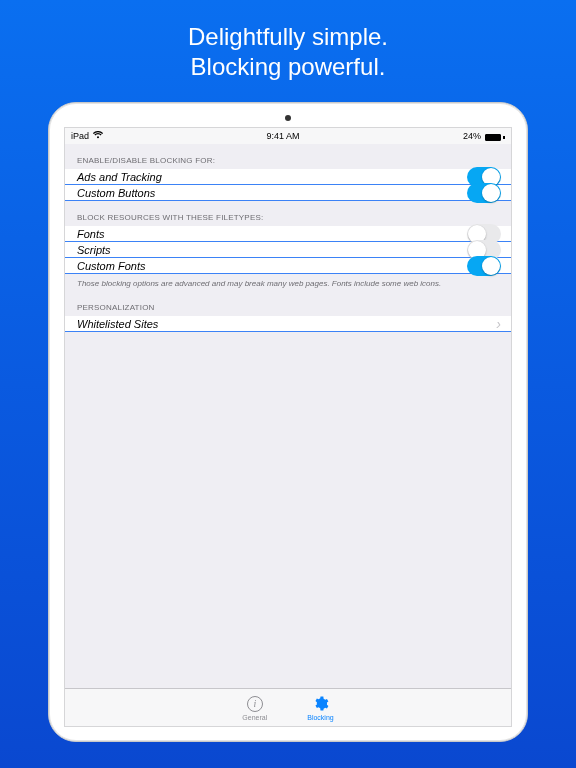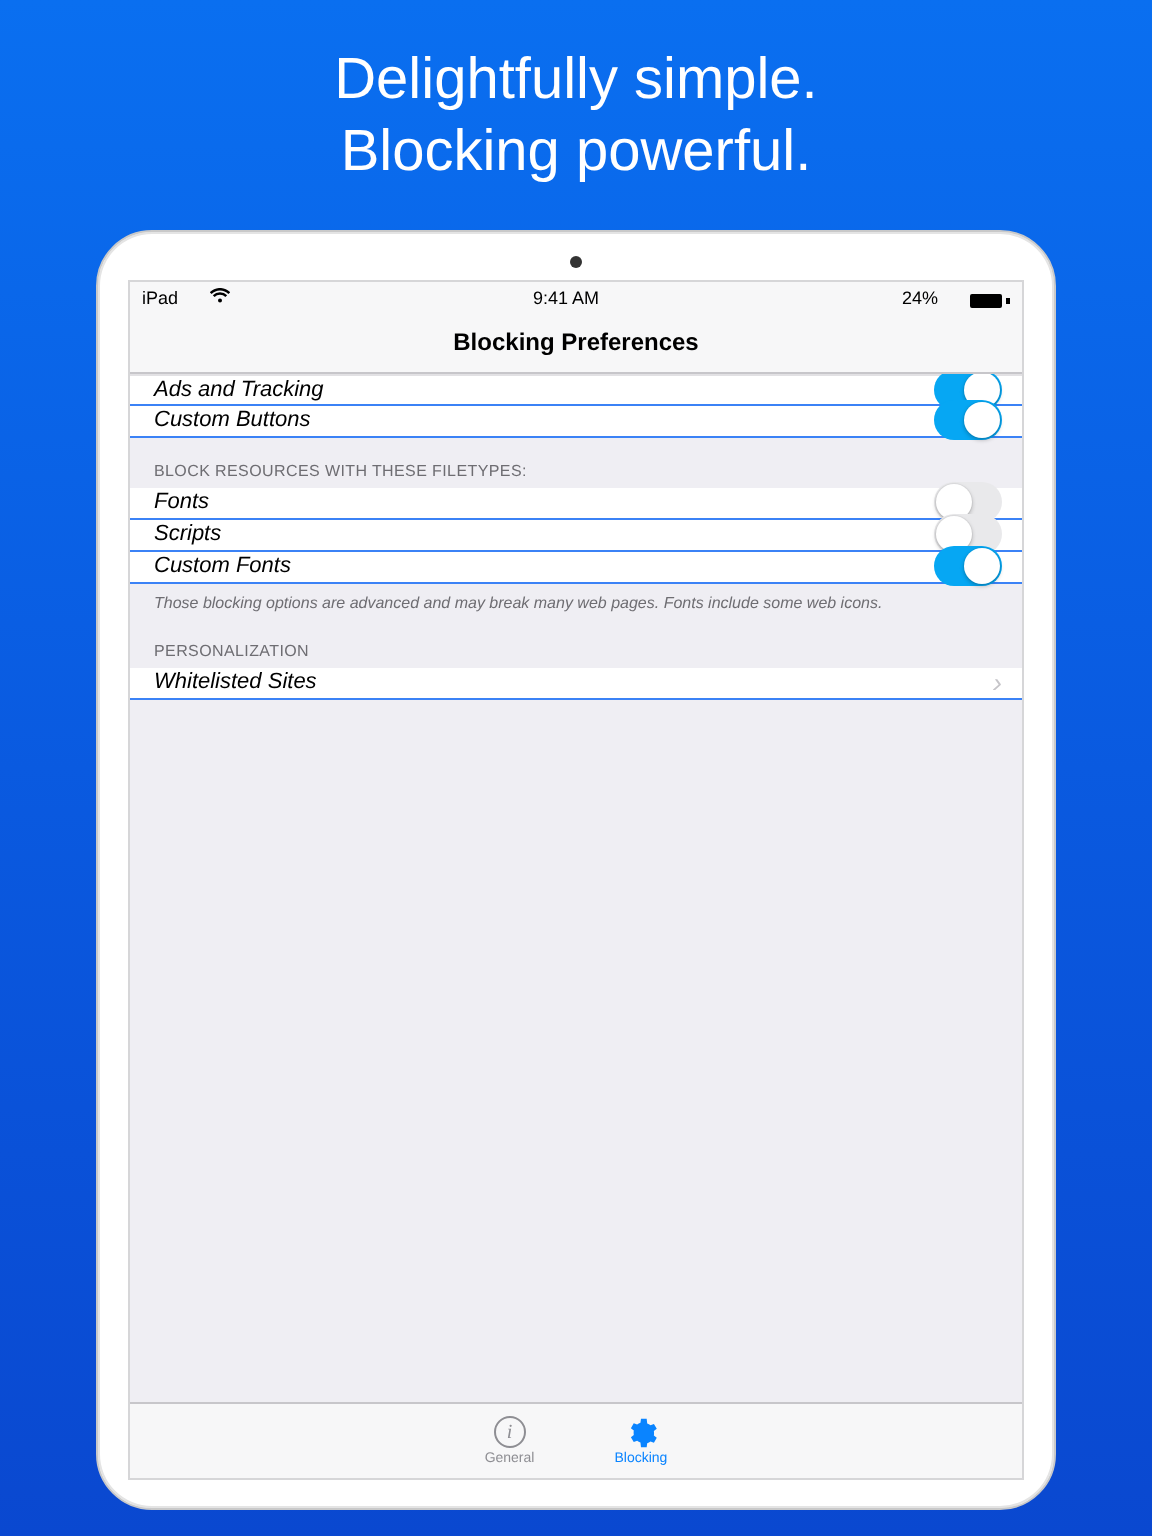--- a/index.html
+++ b/index.html
@@ -10,21 +10,21 @@
     display: flex;
     flex-direction: column;
     align-items: center;
   }
   .headlines {
     color: #fff;
     text-align: center;
     margin-top: 22px;
     font-weight: 300;
     line-height: 1.25;
-    font-size: 29px;
+    font-size: 24px;
   }
   .ipad {
     margin-top: 20px;
     width: 480px;
     height: 640px;
     border-radius: 28px;
     background: #fff;
     border: 1px solid #c9c9c9;
     box-shadow: 0 0 0 1px #e4e4e4 inset;
     position: relative;
@@ -49,21 +49,21 @@
   .statusbar {
     height: 16px;
     display: flex;
     align-items: center;
     justify-content: space-between;
     font-size: 9px;
     padding: 0 6px;
     color: #000;
     background: #f7f7f8;
   }
-  .sb-left, .sb-right { display:flex; align-items:flex-end; gap:16px; }
+  .sb-left, .sb-right { display:flex; align-items:flex-end; gap:4px; }
   .wifi-icon { display:inline-block; }
   .battery {
     display:inline-flex; align-items:center; gap:2px;
   }
   .battery-body {
     width: 16px; height: 7px; border: 1px solid #000; border-radius: 1px;
     position: relative; background:#000;
   }
   .battery-tip { width: 2px; height: 3px; background:#000; }
   .navbar {
@@ -168,26 +168,24 @@
       <div>9:41 AM</div>
       <div class="sb-right">
         <span>24%</span>
         <span class="battery">
           <span class="battery-body"></span>
             <span class="battery-tip"></span>
         </span>
       </div>
     </div>
 
-    <div class="navbar">
-      <span>Blocking Preferences</span>
-    </div>
 
     <div class="content">
 
+      <div class="section-header">ENABLE/DISABLE BLOCKING FOR:</div>
       <div class="row">
         <span>Ads and Tracking</span>
         <span class="switch on">
             <span class="knob"></span>
           </span>
       </div>
       <div class="row">
         <span>Custom Buttons</span>
         <span class="switch on">
             <span class="knob"></span>

